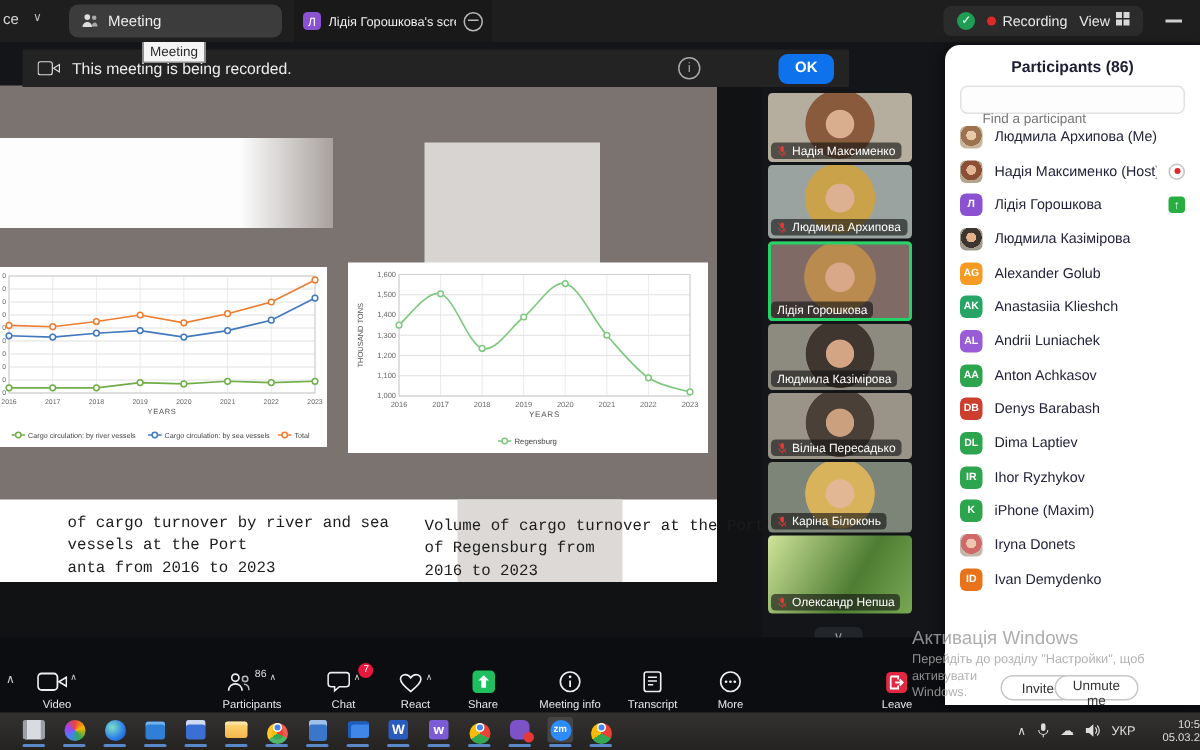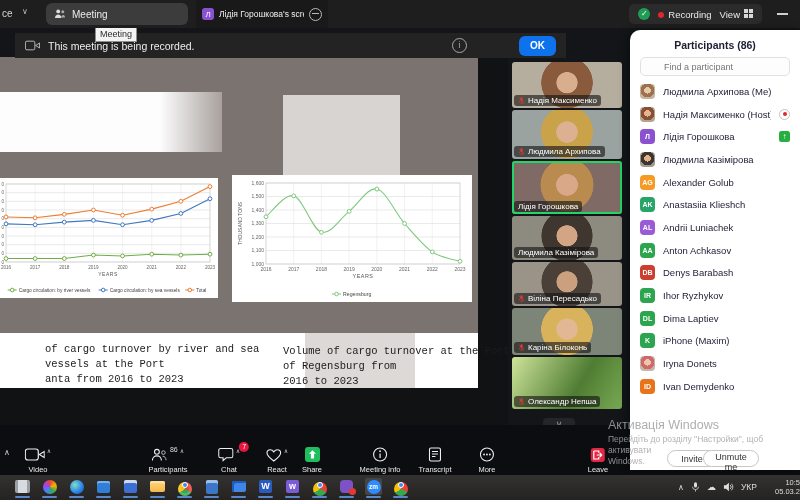--- a/index.html
+++ b/index.html
@@ -47,32 +47,32 @@
   #panel-right{left:232px;top:175px;width:240px;height:127px;}
   #caption-band{left:0;top:333px;width:478px;height:55px;background:#fff;z-index:2;}
   #caption-gray{left:305px;top:333px;width:110px;height:55px;background:#dcd9d7;z-index:3;}
   .caption{z-index:4;font-family:Liberation Mono, monospace;color:#1c1c1c;font-size:10.5px;line-height:15px;margin-left:43px;}
   #cap-left{left:2px;top:342px;width:215px;}
   #cap-right{left:240px;top:344px;width:228px;}
   svg{display:block;}
   #chart0{left:0;top:180px;z-index:3;}
   #chart1{left:234px;top:177px;z-index:3;}
   
-  .vtile{left:512px;width:110px;border-radius:3px;z-index:5;overflow:hidden;}
+  .vtile{left:512px;width:96px;border-radius:3px;z-index:5;overflow:hidden;}
   .vtile .pill{position:absolute;left:2px;bottom:2px;background:rgba(20,20,20,.62);border-radius:3px;
     color:#fff;font-size:8px;padding:1px 4px;display:flex;align-items:center;gap:3px;white-space:nowrap;}
   .vtile.active{outline:2px solid #25d366;outline-offset:-2px;}
   #vchev{left:543px;top:418px;width:32px;height:13px;background:#22262b;border-radius:4px;color:#9aa0a6;
     font-size:9px;text-align:center;line-height:12px;z-index:5;}
   
   #panel{left:630px;top:30px;width:170px;height:440px;background:#fff;border-top-left-radius:10px;
     box-shadow:-3px 0 8px rgba(0,0,0,.35);z-index:20;}
   #panel h3{margin:0;padding:9px 0 6px;text-align:center;font-size:10.5px;color:#1d1d33;}
   #psearch{position:absolute;left:10px;top:27px;width:150px;height:19px;background:#fdfdfd;border:1px solid #e1e1e1;
-    border-radius:5px;display:flex;align-items:center;gap:15px;padding:0 6px;box-sizing:border-box;}
+    border-radius:5px;display:flex;align-items:center;gap:15px;padding:0 6px;box-sizing:border-box;flex-direction:column;}
   #psearch input{border:none;outline:none;background:transparent;font-size:9px;color:#444;width:120px;font-family:inherit;}
   #plist{position:absolute;left:0;top:50px;width:170px;}
   .prow{display:flex;align-items:center;height:22.7px;padding:0 10px;gap:8px;}
   .pav{width:15px;height:15px;border-radius:4px;flex:0 0 auto;color:#fff;font-size:7px;font-weight:bold;
     display:flex;align-items:center;justify-content:center;}
   .pname{font-size:9.5px;color:#23233a;white-space:nowrap;overflow:hidden;flex:1;}
   .rec-ind{width:9px;height:9px;border:1px solid #c4c4c4;border-radius:50%;position:relative;flex:0 0 auto;}
   .rec-ind::after{content:"";position:absolute;left:2.5px;top:2.5px;width:4px;height:4px;border-radius:50%;background:#e02828;}
   .share-ind{width:11px;height:11px;background:#27ae41;border-radius:2.5px;color:#fff;font-size:8px;line-height:11px;
     text-align:center;flex:0 0 auto;}
@@ -400,26 +400,26 @@
   </div>
         <div class="prow">
     <span class="pav" style="background: rgb(45, 164, 78);">AA</span>
     <span class="pname">Anton Achkasov</span>
   </div>
         <div class="prow">
     <span class="pav" style="background: rgb(204, 63, 47);">DB</span>
     <span class="pname">Denys Barabash</span>
   </div>
         <div class="prow">
+    <span class="pav" style="background: rgb(45, 164, 78);">DL</span>
+    <span class="pname">Dima Laptiev</span>
+  </div>
+        <div class="prow">
     <span class="pav" style="background: rgb(45, 164, 78);">IR</span>
     <span class="pname">Ihor Ryzhykov</span>
-  </div>
-        <div class="prow">
-    <span class="pav" style="background: rgb(45, 164, 78);">DL</span>
-    <span class="pname">Dima Laptiev</span>
   </div>
         <div class="prow">
     <span class="pav" style="background: rgb(45, 164, 78);">K</span>
     <span class="pname">iPhone (Maxim)</span>
   </div>
         <div class="prow">
     <span class="pav" style="background: radial-gradient(circle at 50% 42%, rgb(234, 199, 174) 0px, rgb(234, 199, 174) 28%, rgb(208, 106, 106) 29%, rgb(208, 106, 106) 60%, rgb(196, 182, 168) 61%);"></span>
     <span class="pname">Iryna Donets</span>
   </div>
         <div class="prow">
@@ -478,21 +478,21 @@
   <div class="tb" style="left:277px">
     <div class="tbi">
       <svg width="16" height="14" viewBox="0 0 16 14">
         <path d="M8 13C3.4 9.4 1.2 7.2 1.2 4.9 1.2 3.1 2.6 1.7 4.4 1.7c1.4 0 2.8.9 3.6 2.2.8-1.3 2.2-2.2 3.6-2.2 1.8 0 3.2 1.4 3.2 3.2 0 2.3-2.2 4.5-6.8 8.1z" fill="none" stroke="#eee" stroke-width="1.1"></path>
       </svg>
         <span class="caret">∧</span>
     </div>
     <div class="tbl">React</div>
   </div>
 
-  <div class="tb" style="left:312px">
+  <div class="tb" style="left:322px">
     <div class="tbi">
       <span class="share-box">
         <svg width="11" height="11" viewBox="0 0 14 14">
             <path d="M7 1.5l4.5 4.5H9v6H5v-6H2.5z" fill="#fff"></path>
           </svg>
       </span>
     </div>
     <div class="tbl">Share</div>
   </div>
 

